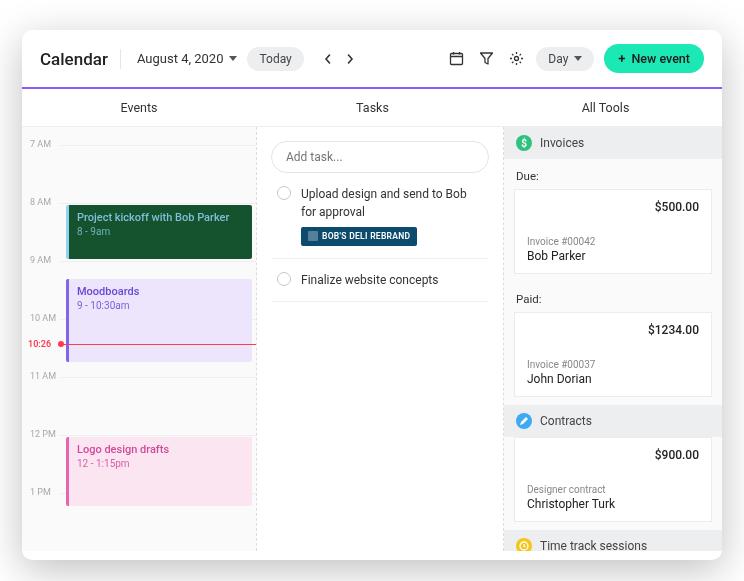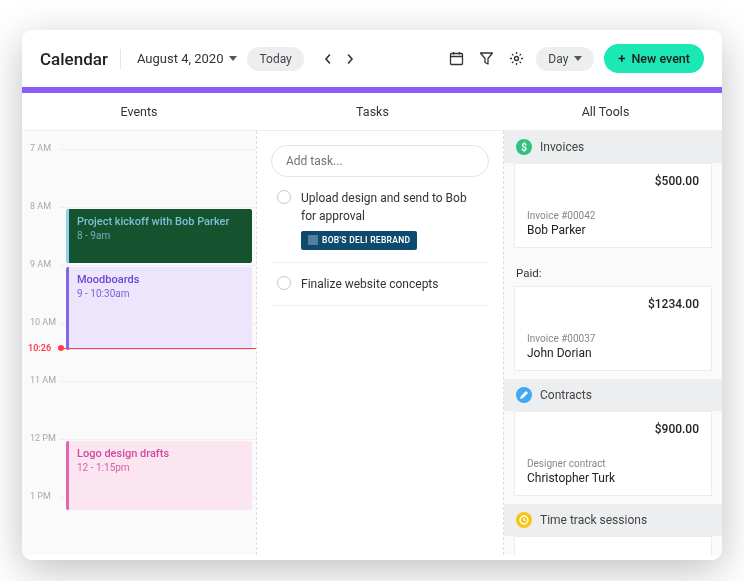--- a/index.html
+++ b/index.html
@@ -1,20 +1,20 @@
 <!DOCTYPE html>
 <html><head>
 <meta charset="utf-8">
 <style>
   * { box-sizing: border-box; margin: 0; padding: 0; font-family: -apple-system, BlinkMacSystemFont, "Segoe UI", Roboto, sans-serif; }
   body { background: #fff; width: 744px; height: 581px; overflow: hidden; }
   .app { background: #fff; border-radius: 10px; width: 700px; height: 530px; margin: 30px auto 0; box-shadow: 0 10px 40px rgba(0,0,0,0.25); overflow: hidden; position: relative; }
 
   
-  .hdr { display: flex; align-items: center; padding: 14px 18px; border-bottom: 6px solid #8b5cf6; gap: 10px; justify-content: flex-end; }
+  .hdr { display: flex; align-items: center; padding: 14px 18px; border-bottom: 2px solid #8b5cf6; gap: 10px; justify-content: flex-end; }
   .page-title { font-size: 17px; font-weight: 500; color: #222; padding-right: 12px; border-right: 1px solid #e4e4e4; }
   .date-picker { display: flex; align-items: center; gap: 6px; font-size: 13px; color: #333; cursor: pointer; margin-left: 6px; }
   .caret { width: 0; height: 0; border-left: 4px solid transparent; border-right: 4px solid transparent; border-top: 5px solid #555; }
   .pill { background: #eceef0; border-radius: 14px; padding: 5px 12px; font-size: 12px; color: #444; display: inline-flex; align-items: center; }
   .nav-arrows { display: flex; gap: 2px; margin-left: 4px; }
   .arrow-btn { width: 20px; height: 20px; display: flex; align-items: center; justify-content: center; color: #333; cursor: pointer; }
   .spacer { flex: 1; }
   .icon-btn { width: 20px; height: 20px; display: flex; align-items: center; justify-content: center; color: #333; cursor: pointer; }
   .view-pill { background: #eceef0; border-radius: 14px; padding: 5px 12px; font-size: 12px; color: #444; display: inline-flex; align-items: center; gap: 6px; cursor: pointer; }
   .new-btn { background: #1ce8b5; border-radius: 16px; padding: 7px 14px; font-size: 12.5px; font-weight: 500; color: #1a1a1a; display: inline-flex; align-items: center; gap: 6px; cursor: pointer; border: none; }
@@ -162,21 +162,21 @@
             <div class="hour-line"></div>
           </div>
           <div class="hour" style="top: 366px;">
             <span class="hour-lbl">1 PM</span>
             <div class="hour-line"></div>
           </div>
           <div class="evt blue" style="top: 78px; height: 54px;">
             <div class="t">Project kickoff with Bob Parker</div>
             <div class="tm">8 - 9am</div>
           </div>
-          <div class="evt purple" style="top: 136px; height: 83px;">
+          <div class="evt purple" style="top: 152px; height: 83px;">
             <div class="t">Moodboards</div>
             <div class="tm">9 - 10:30am</div>
           </div>
           <div class="evt pink" style="top: 310px; height: 68.5px;">
             <div class="t">Logo design drafts</div>
             <div class="tm">12 - 1:15pm</div>
           </div>
           <div class="now" style="top: 217.133px;">
             <span class="now-lbl">10:26</span>
             <div class="now-dot"></div>
@@ -200,20 +200,21 @@
           </div>
         </div>
     </div>
 
     <div class="col tools">
 
       <div class="tool-sec-h">
         <span class="tool-ic ic-green">$</span>
         <span>Invoices</span>
       </div>
+      <div class="sub-h">Due:</div>
       <div id="inv-due">
           <div class="card">
     <div class="left">
               <div class="l1">Invoice #00042</div>
               <div class="l2">Bob Parker</div>
             </div>
     <div class="amt">$500.00</div>
   </div>
         </div>
       <div class="sub-h">Paid:</div>

